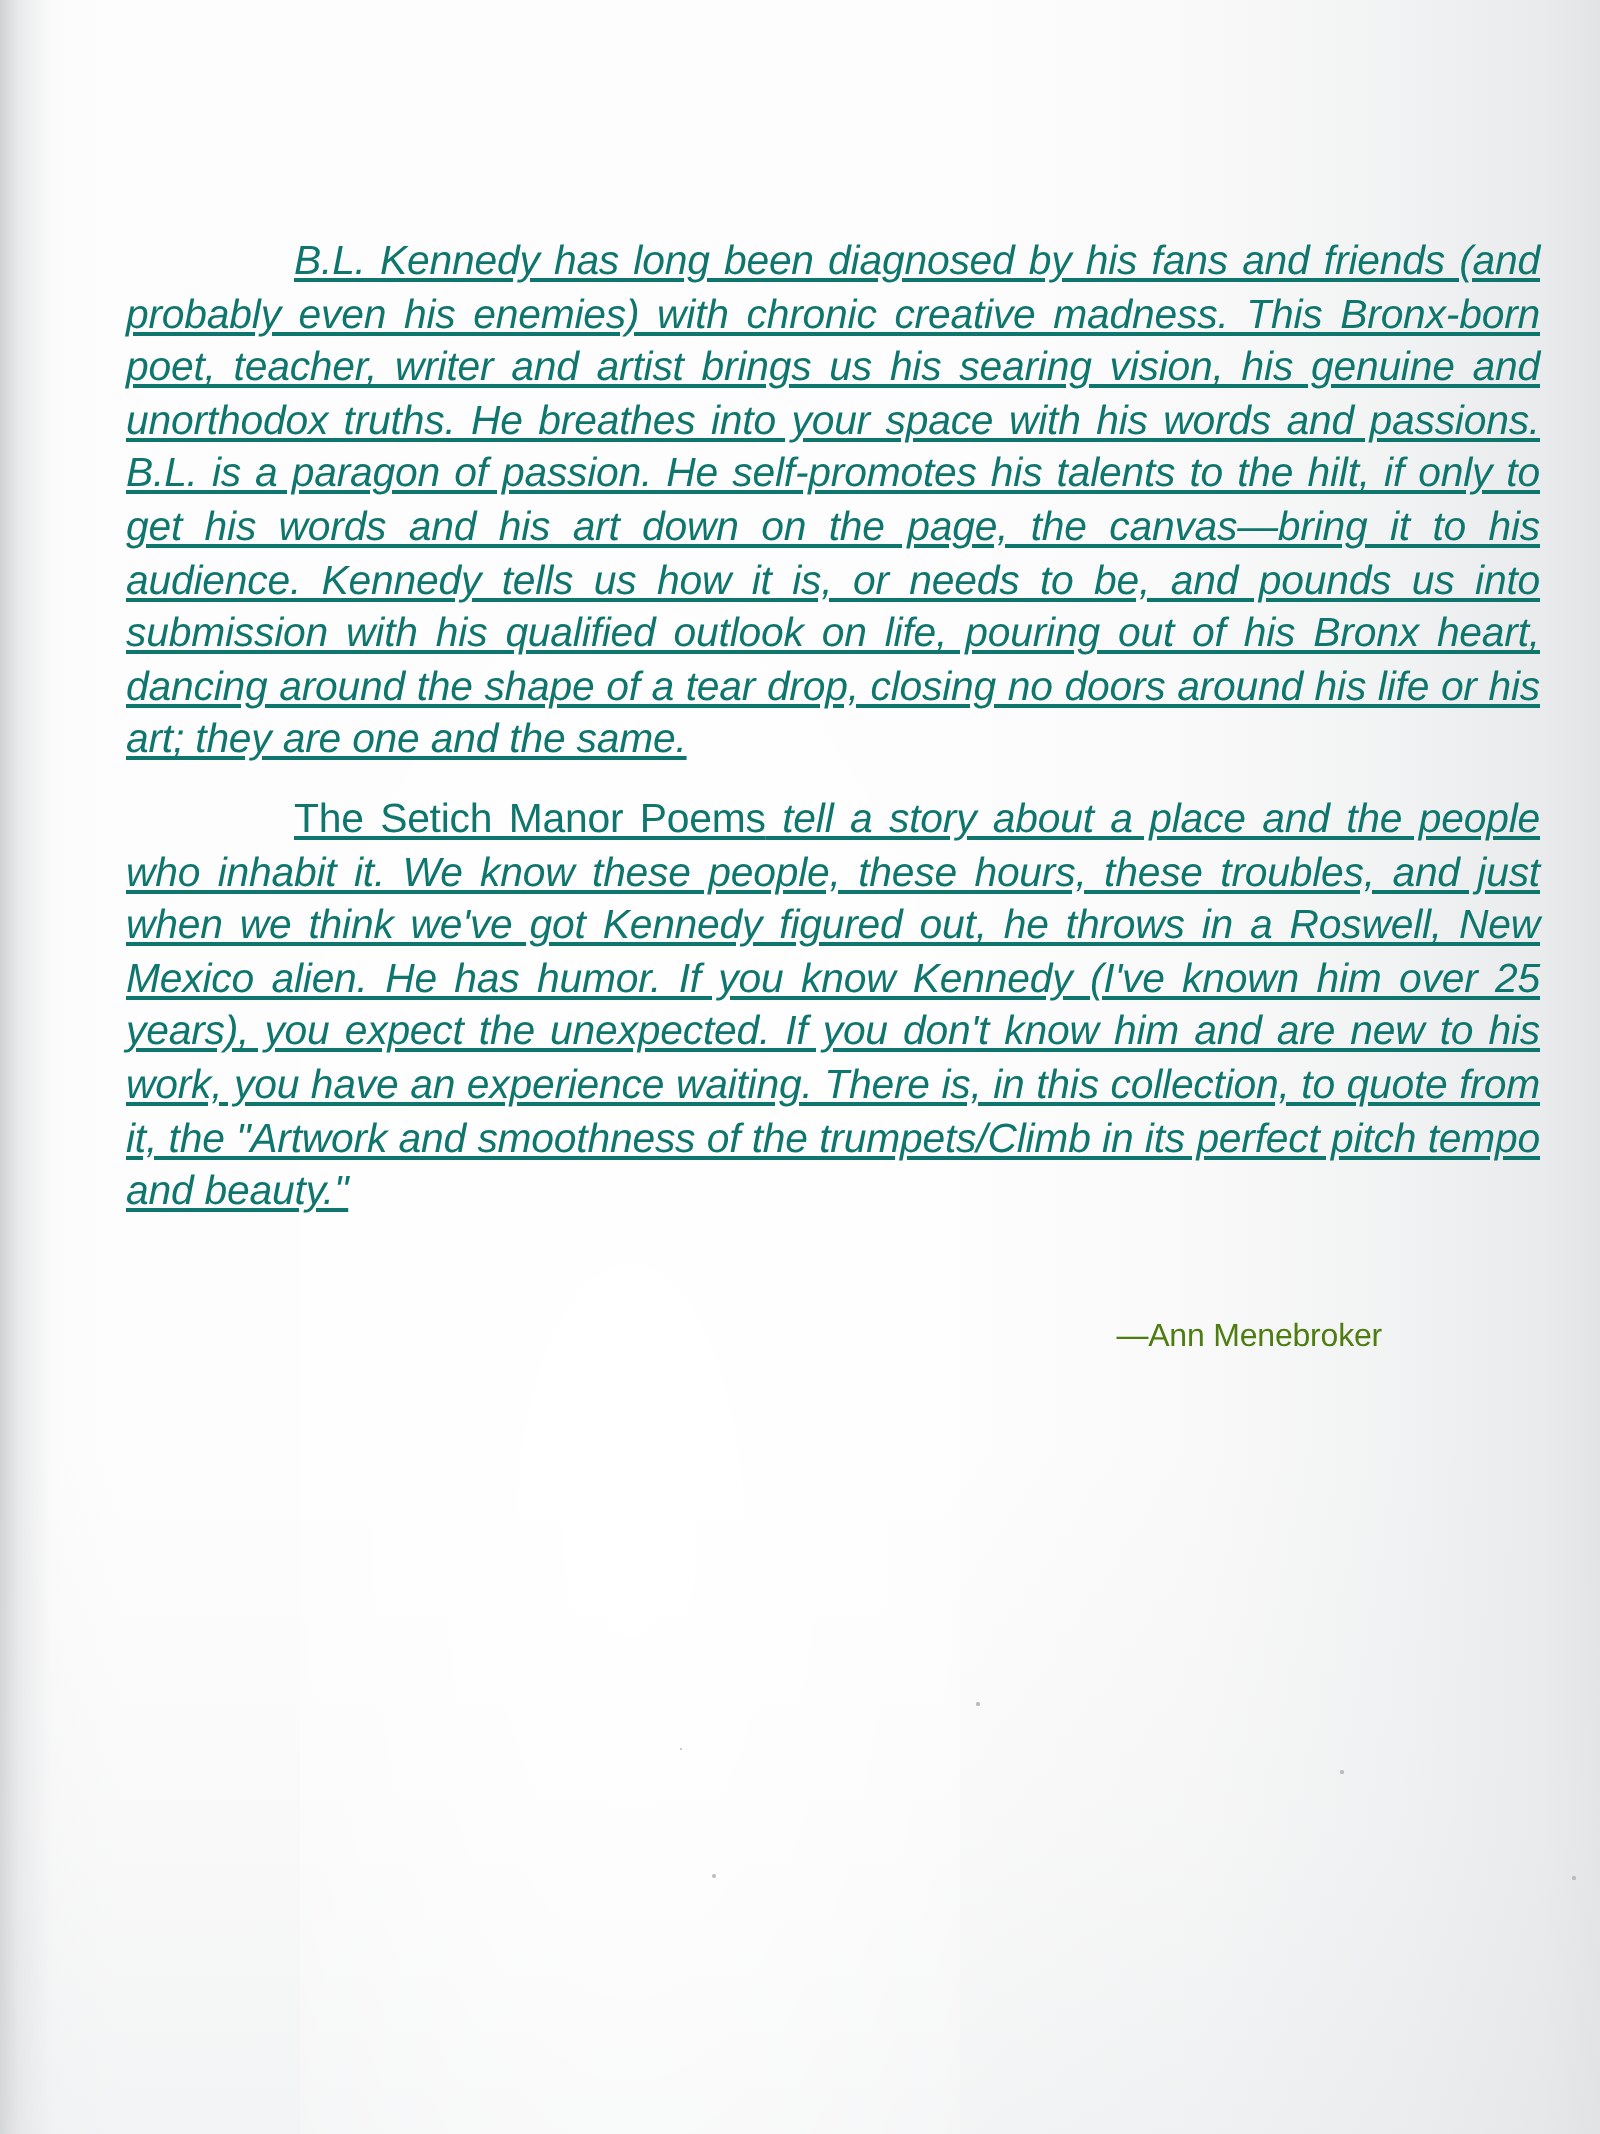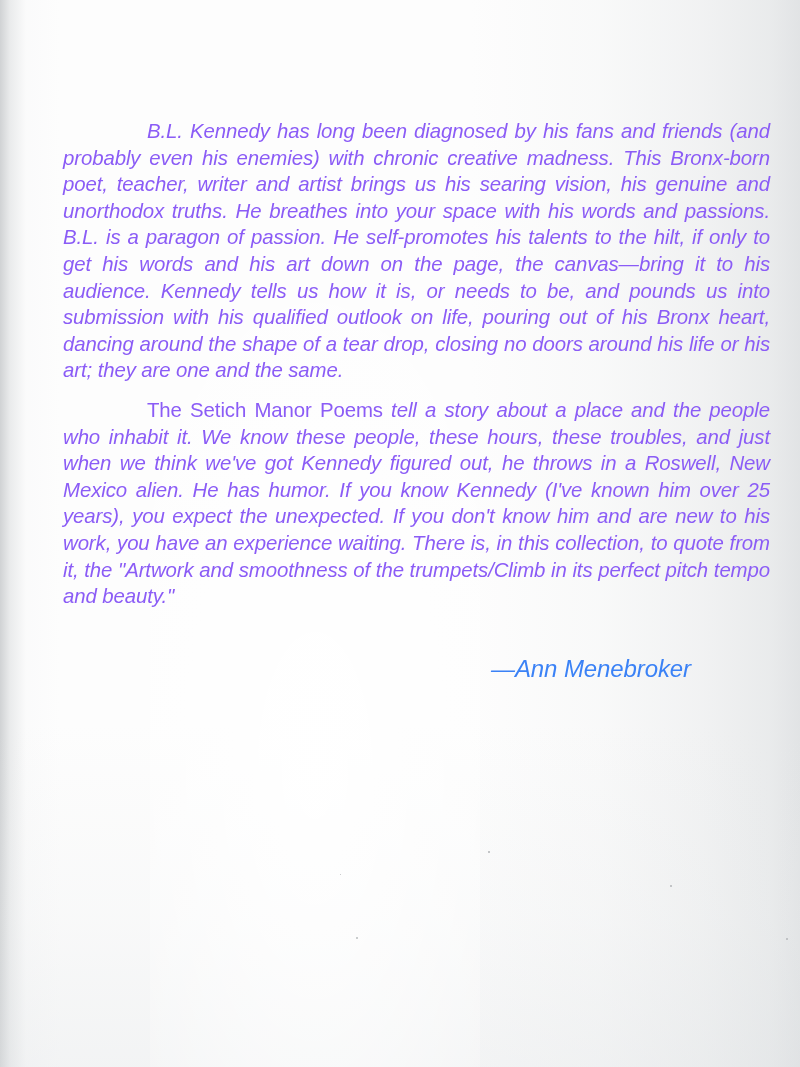--- a/index.html
+++ b/index.html
@@ -73,22 +73,23 @@
     z-index: 4;
   }
 
   p.body-text {
     margin: 0;
     text-align: justify;
     text-justify: inter-word;
     font-style: italic;
     font-size: 20.4px;
     line-height: 26.6px;
-    color: #8b5cf6;
+    color: #0f766e;
     letter-spacing: -0.1px;
+    text-decoration: underline;
     -webkit-font-smoothing: antialiased;
   }
 
   p.body-text + p.body-text {
     margin-top: 13px;
   }
 
   .indent::before {
     content: "";
     display: inline-block;
@@ -99,24 +100,23 @@
   .title-roman {
     font-style: normal;
     font-weight: 400;
   }
 
   .attribution {
     margin: 0;
     padding-top: 46px;
     padding-right: 79px;
     text-align: right;
-    font-style: italic;
-    font-size: 24px;
+    font-size: 16px;
     line-height: 26.6px;
-    color: #3b82f6;
+    color: #4d7c0f;
     letter-spacing: -0.1px;
   }
 
   
   .speck {
     position: absolute;
     background: #b9bcbe;
     border-radius: 50%;
     z-index: 3;
     pointer-events: none;

